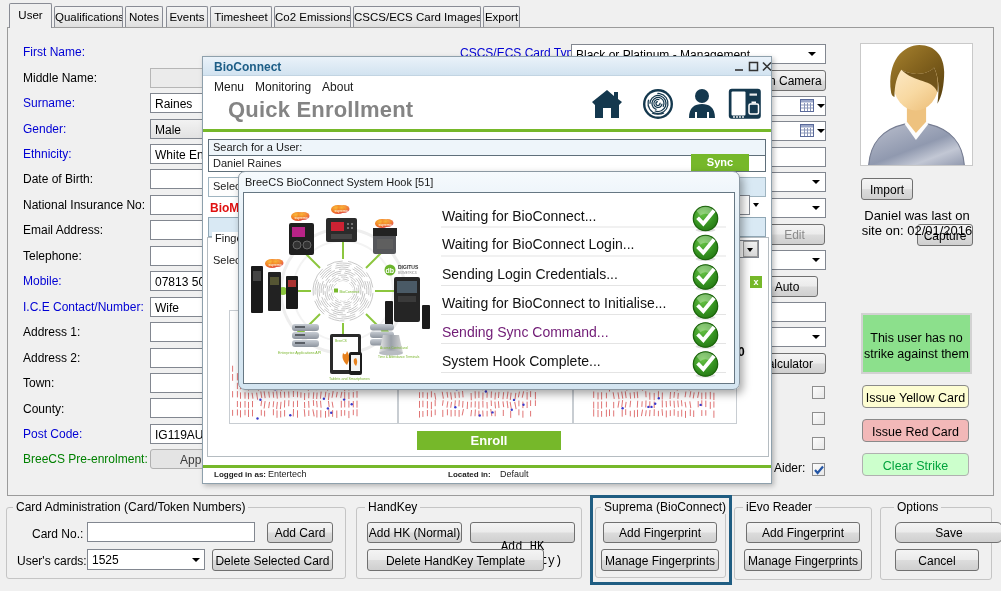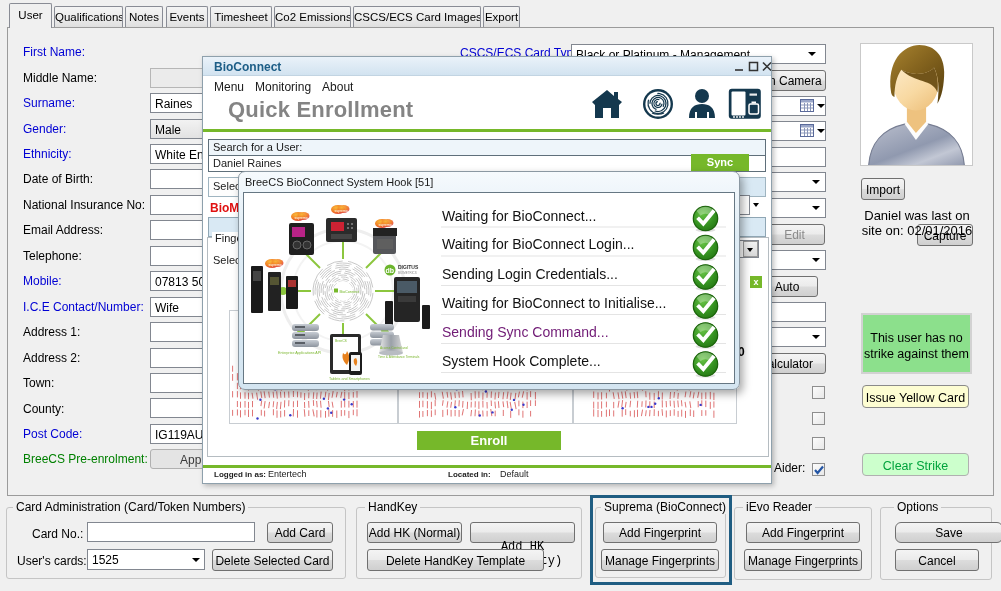--- a/index.html
+++ b/index.html
@@ -132,25 +132,26 @@
 </defs>
 <g transform="translate(55.5,62) scale(1.13) translate(-55.5,-64)">
 <path d="M13 121 C13 96 27 84 45 80 L66 80 C84 84 98 96 98 121 Z" fill="url(#bod)" stroke="#767d92" stroke-width="1"></path>
 <path d="M45 80 L55 94 L66 80 L61 75 L50 75 Z" fill="#fdfdfd"></path>
 <path d="M47 62 L47 78 L55 88 L64 78 L64 62 Z" fill="#eec27f"></path>
 <ellipse cx="55" cy="44" rx="20" ry="24" fill="url(#skin)"></ellipse>
 <path d="M33 52 C29 24 44 10 58 10 C72 10 80 20 80 34 C80 45 78 56 74 62 C76 48 75 38 71 30 C66 36 52 38 42 32 C38 38 36 46 36 56 C34 55 33.5 54 33 52 Z" fill="url(#hair)"></path>
 <path d="M42 32 C52 38 66 36 71 30 C74 36 75 44 74 52 C70 40 54 44 42 32 Z" fill="#71541a"></path>
 </g>
 </svg>
-<div class="btn" style="left:861px;top:178px;width:44px;height:22px;padding-top:4px;">Import</div>
+<div class="btn" style="left:861px;top:178px;width:52px;height:22px;padding-top:4px;">Import</div>
 <div class="btn" style="left:917px;top:178px;width:56px;height:22px;padding-top:4px;margin-top:46px;">Capture</div>
 <div class="lbl" style="left:861px;top:208px;width:112px;text-align:center;font-size:13px;">Daniel was last on<br>site on: 02/01/2016</div>
 <div class="ab" style="left:861px;top:313px;width:111px;height:61px;background:#8ce08c;border:2px solid #d2d2d2;font-size:12.5px;line-height:16px;text-align:center;padding-top:15px;">This user has no<br>strike against them</div>
 <div class="btn" style="left:862px;top:385px;width:107px;height:23px;padding-top:5px;font-size:12.5px;background:#fdfdd2;border-radius:4px;border-color:#8a8a8a;">Issue Yellow Card</div>
+<div class="btn" style="left:862px;top:419px;width:107px;height:23px;padding-top:5px;font-size:12.5px;background:#f2b8b8;border-radius:4px;border-color:#8a8a8a;">Issue Red Card</div>
 <div class="btn" style="left:862px;top:453px;width:107px;height:23px;padding-top:5px;font-size:12.5px;background:#ccffcc;border-radius:4px;border-color:#b0b0b0;color:#00a33c;">Clear Strike</div>
 <div class="gb" style="left:6px;top:507px;width:340px;height:72px;"></div>
 <div class="gbl" style="left:13px;top:500px;">Card Administration (Card/Token Numbers)</div>
 <div class="lbl" style="left:32px;top:527px;">Card No.:</div>
 <div class="tb" style="left:87px;top:522px;width:168px;height:20px;"></div>
 <div class="btn" style="left:267px;top:522px;width:66px;height:21px;padding-top:3px;">Add Card</div>
 <div class="lbl" style="left:17px;top:554px;">User's cards:</div>
 <div class="tb" style="left:87px;top:549px;width:118px;height:21px;">1525</div>
 <div class="arw" style="left:192px;top:558px;"></div>
 <div class="btn" style="left:212px;top:549px;width:121px;height:22px;padding-top:4px;">Delete Selected Card</div>

